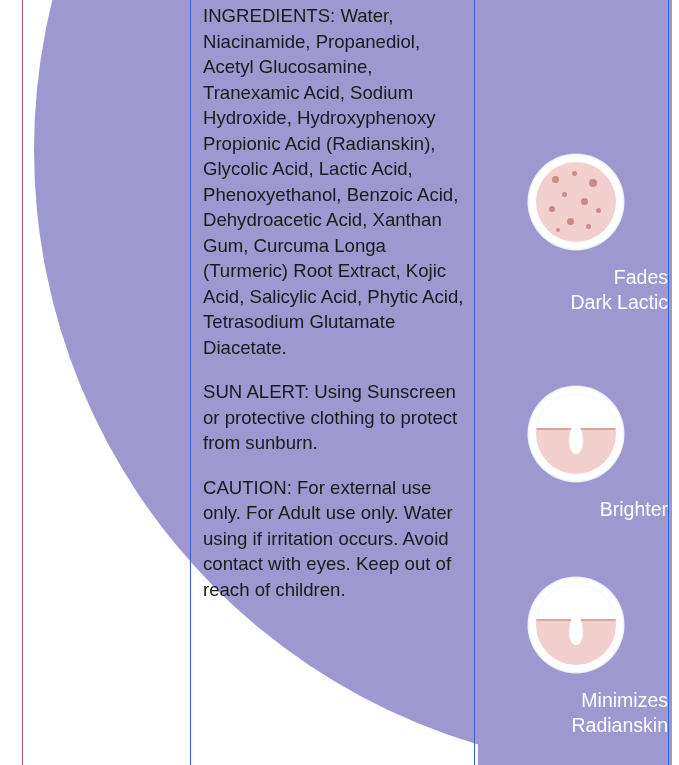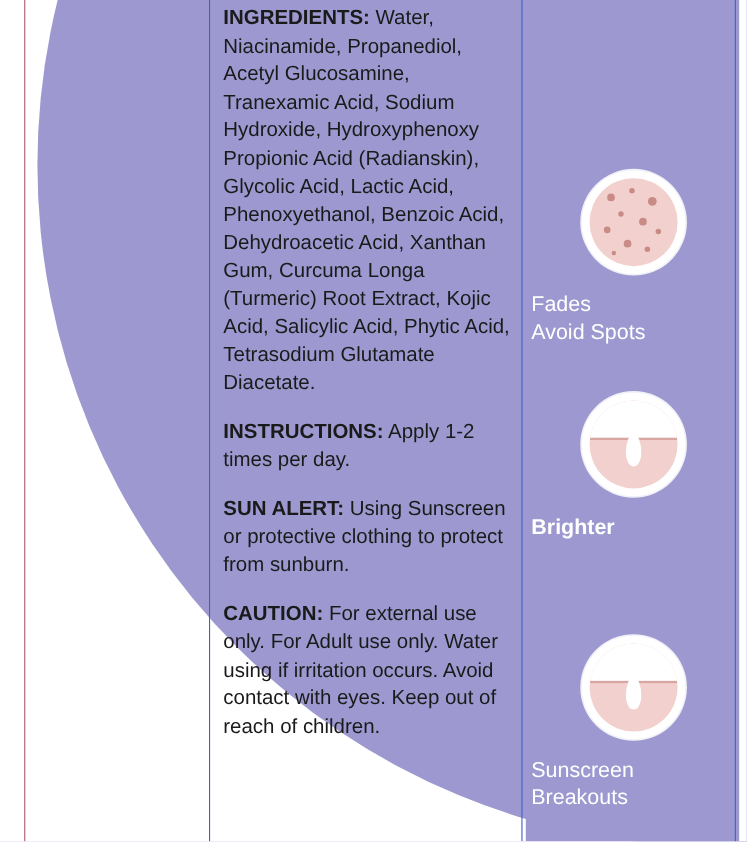--- a/index.html
+++ b/index.html
@@ -74,40 +74,40 @@
     z-index: 2;
     color: #1a1a1a;
     font-size: 18.6px;
     line-height: 25.5px;
   }
   .para {
     margin: 0 0 19px 0;
   }
   .para.first { margin-top: 3px; }
   .lead {
-    font-weight: bold;
+    font-weight: normal;
   }
 
   
   .benefits {
     position: absolute;
     left: 483px;
     top: 0;
     width: 185px;
     height: 765px;
     z-index: 2;
   }
   .benefit {
     position: absolute;
     left: 0;
     width: 185px;
-    text-align: left;
+    text-align: right;
   }
   .benefit-1 { top: 155px; }
-  .benefit-2 { top: 357px; font-weight: bold; }
+  .benefit-2 { top: 387px; }
   .benefit-3 { top: 578px; }
 
   .circle {
     width: 90px;
     height: 90px;
     border-radius: 50%;
     background: #ffffff;
     border: 2px solid #ffffff;
     margin: 0 auto;
     position: relative;
@@ -187,23 +187,20 @@
   <div class="rule rule-mid-2"></div>
   <div class="white-right-edge"></div>
   <div class="rule rule-right-blue"></div>
 
   <div class="text-col">
 
     <p class="para first">
       <span class="lead">INGREDIENTS:</span><span> Water, Niacinamide, Propanediol, Acetyl Glucosamine, Tranexamic Acid, Sodium Hydroxide, Hydroxyphenoxy Propionic Acid (Radianskin), Glycolic Acid, Lactic Acid, Phenoxyethanol, Benzoic Acid, Dehydroacetic Acid, Xanthan Gum, Curcuma Longa (Turmeric) Root Extract, Kojic Acid, Salicylic Acid, Phytic Acid, Tetrasodium Glutamate Diacetate.</span>
     </p>
 
-    <p class="para">
-      <span class="lead">INSTRUCTIONS:</span><span> Apply 1-2 times per day.</span>
-    </p>
 
     <p class="para">
       <span class="lead">SUN ALERT:</span><span> Using Sunscreen or protective clothing to protect from sunburn.</span>
     </p>
 
     <p class="para">
       <span class="lead">CAUTION:</span><span> For external use only. For Adult use only. Water using if irritation occurs. Avoid contact with eyes. Keep out of reach of children.</span>
     </p>
 
   </div>
@@ -220,21 +217,21 @@
           <span class="spot" style="left:45px;top:36px;width:7px;height:7px;"></span>
           <span class="spot" style="left:13px;top:44px;width:6px;height:6px;"></span>
           <span class="spot" style="left:60px;top:46px;width:5px;height:5px;"></span>
           <span class="spot" style="left:31px;top:56px;width:7px;height:7px;"></span>
           <span class="spot" style="left:50px;top:62px;width:5px;height:5px;"></span>
           <span class="spot" style="left:20px;top:66px;width:4px;height:4px;"></span>
         </div>
       </div>
       <div class="benefit-label">
         <div>Fades</div>
-        <div>Avoid Spots</div>
+        <div>Dark Lactic</div>
       </div>
     </div>
 
     <div class="benefit benefit-2">
       <div class="circle">
         <div class="circle-inner">
           <div class="skin-top"></div>
           <div class="skin-line"></div>
           <div class="drop"></div>
           <span class="sparkle s1">✦</span>
@@ -249,20 +246,20 @@
 
     <div class="benefit benefit-3">
       <div class="circle">
         <div class="circle-inner">
           <div class="skin-top"></div>
           <div class="skin-line"></div>
           <div class="drop"></div>
         </div>
       </div>
       <div class="benefit-label">
-        <div>Sunscreen</div>
-        <div>Breakouts</div>
+        <div>Minimizes</div>
+        <div>Radianskin</div>
       </div>
     </div>
 
   </div>
 
 </div>
 
 </body></html>

